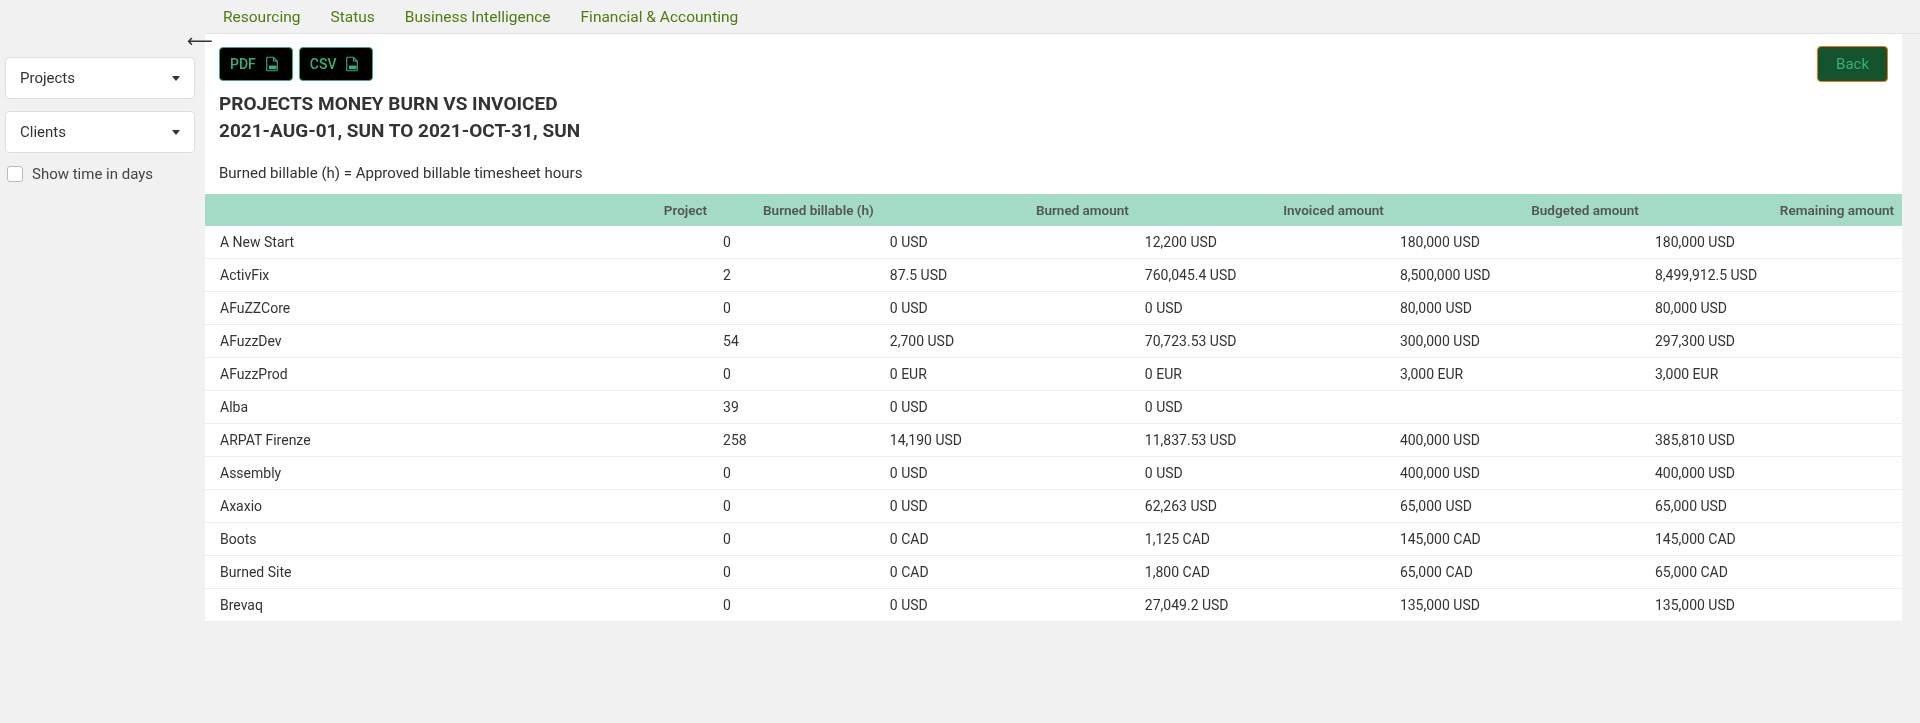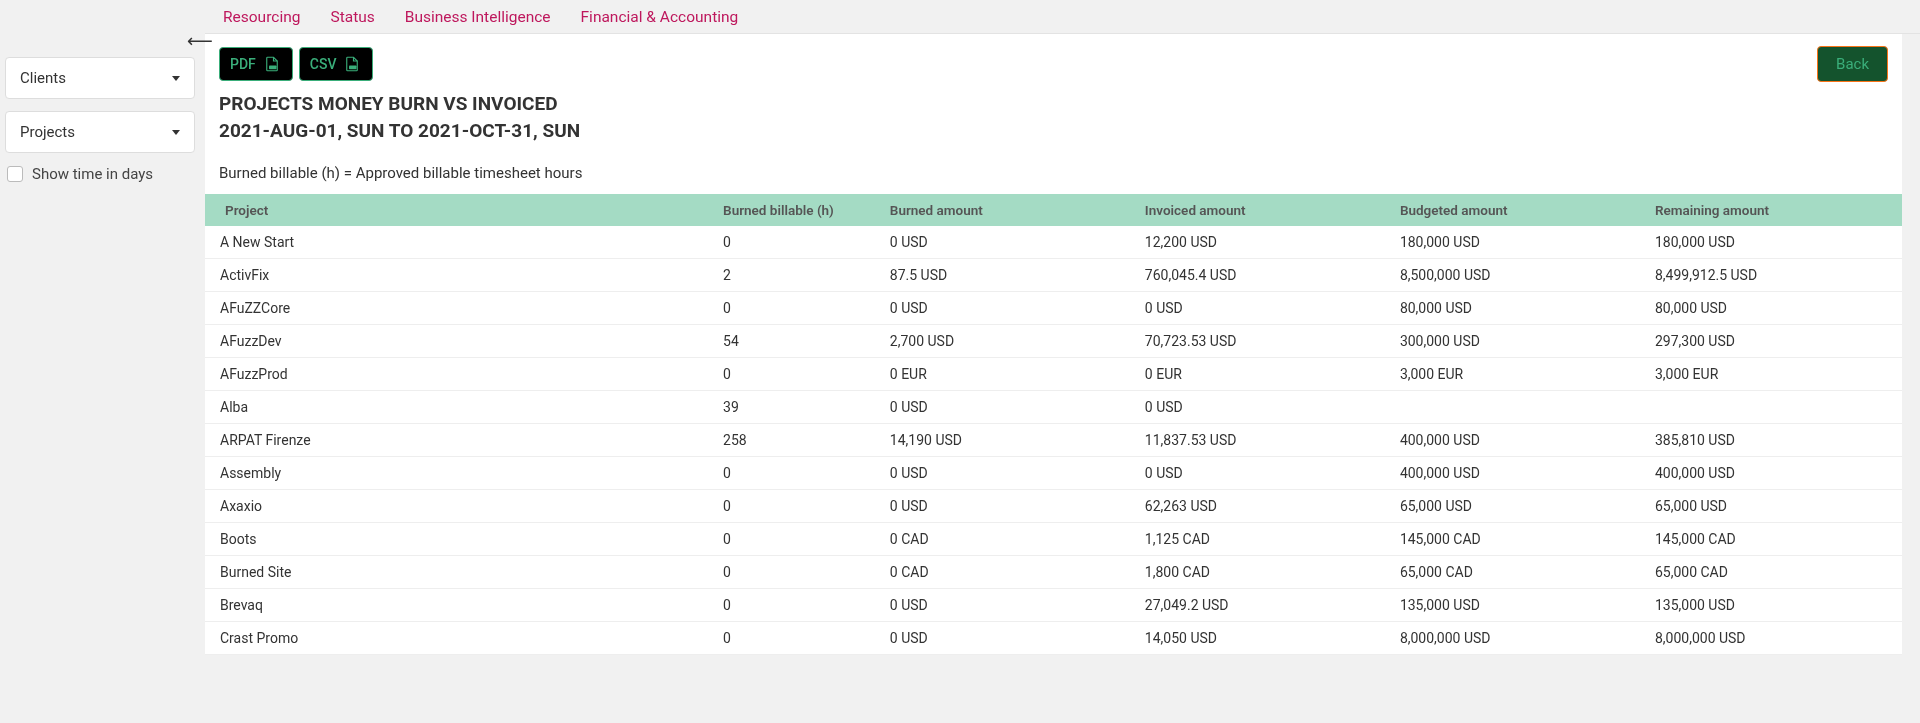--- a/index.html
+++ b/index.html
@@ -74,21 +74,21 @@
 .tabs-region {
   position: relative;
 }
 
 .tabs {
   display: flex;
   gap: 30px;
   padding: 8px 18px 7px 18px;
   border-bottom: 1px solid #e3e3e3;
   font-size: 15.5px;
-  color: #be185d;
+  color: #4d7c0f;
 }
 
 .tab {
   cursor: pointer;
 }
 
 .back-arrow {
   position: absolute;
   left: -18px;
   top: 30px;
@@ -167,21 +167,21 @@
   width: 100%;
   border-collapse: collapse;
   font-size: 14px;
   table-layout: fixed;
 }
 
 thead th {
   background: #a4dbc4;
   color: #555;
   font-weight: 600;
-  text-align: left;
+  text-align: right;
   padding: 8px 8px;
   font-size: 13.5px;
 }
 
 thead th:first-child {
   padding-left: 20px;
 }
 
 tbody td {
   padding: 8px 8px;
@@ -201,25 +201,25 @@
 .col-remaining { width: 13%; }
 
 </style>
 </head>
 <body>
 
 <div class="app">
   <div class="sidebar">
     <div style="height:42px"></div>
     <div class="dropdown">
-      <span>Clients</span>
+      <span>Projects</span>
       <span class="caret"></span>
     </div>
     <div class="dropdown">
-      <span>Projects</span>
+      <span>Clients</span>
       <span class="caret"></span>
     </div>
     <label class="checkbox-row">
       <input type="checkbox" style="">
       <span>Show time in days</span>
     </label>
   </div>
 
   <div class="main">
     <div class="tabs-region">
@@ -368,25 +368,17 @@
               <td>65,000 CAD</td>
             </tr>
             <tr>
               <td>Brevaq</td>
               <td>0</td>
               <td>0 USD</td>
               <td>27,049.2 USD</td>
               <td>135,000 USD</td>
               <td>135,000 USD</td>
             </tr>
-            <tr>
-              <td>Crast Promo</td>
-              <td>0</td>
-              <td>0 USD</td>
-              <td>14,050 USD</td>
-              <td>8,000,000 USD</td>
-              <td>8,000,000 USD</td>
-            </tr>
           </tbody>
       </table>
     </div>
   </div>
 </div>
 
 </body></html>

